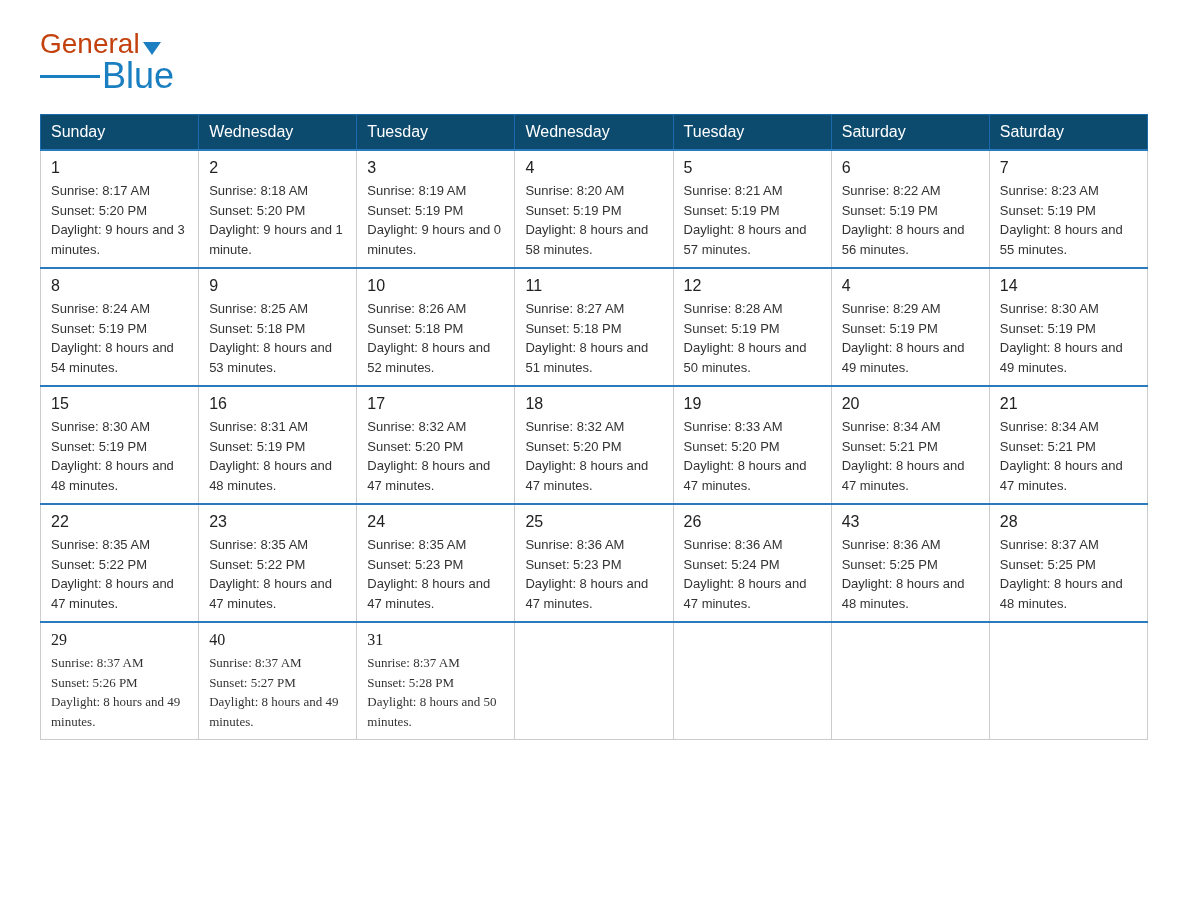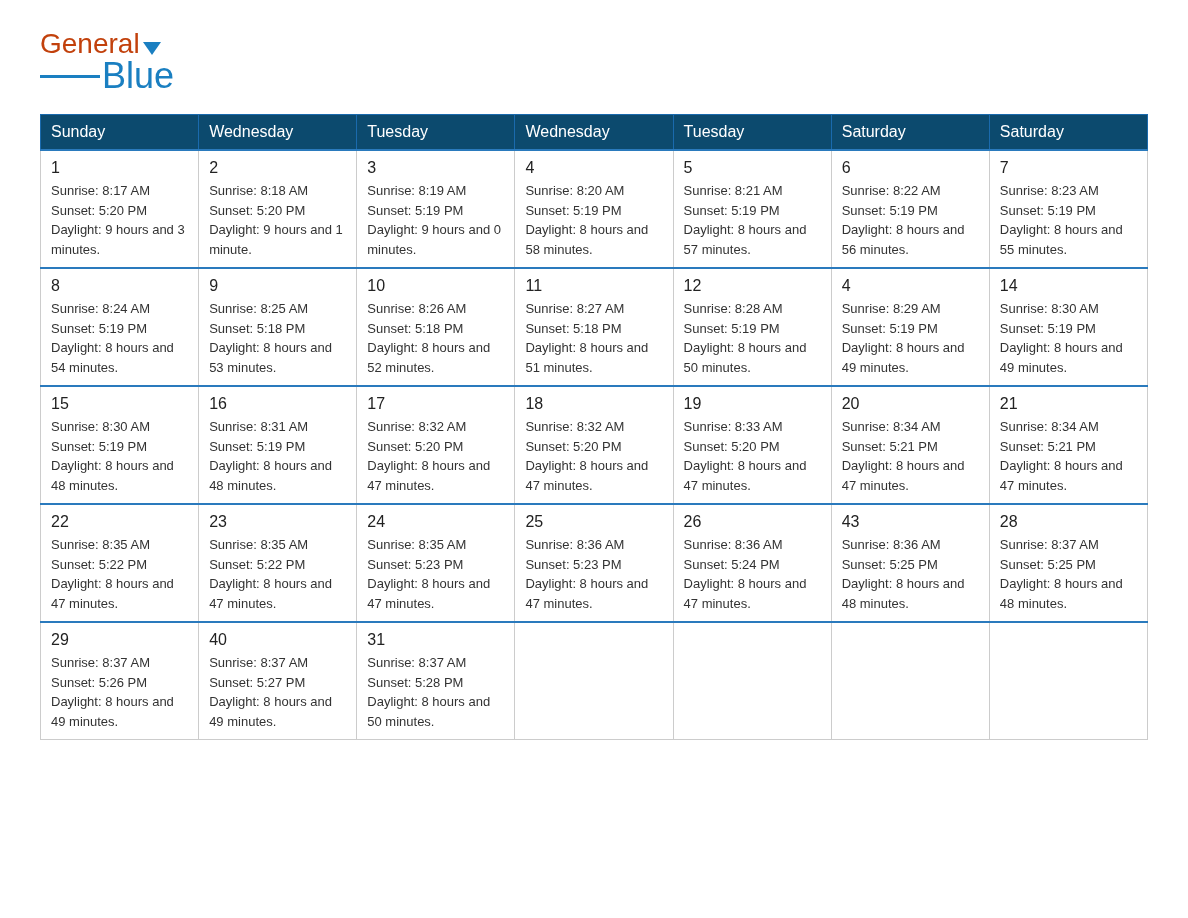--- a/index.html
+++ b/index.html
@@ -82,20 +82,21 @@
       line-height: 1.5;
       color: #333;
     }
     .empty-cell {
       border-top: 2px solid #2a7abd;
       background: #fff;
     }
     tbody tr:last-child td {
       height: auto;
       min-height: 100px;
+      font-family: Liberation Serif, serif;
     }
   </style>
 </head>
 <body>
 
 <div class="header">
   <div class="logo">
     <div style="display:flex;align-items:center;">
       <span class="logo-general">General</span>
       <span style="display:inline-block;width:0;height:0;border-left:9px solid transparent;border-right:9px solid transparent;border-top:13px solid #1a7fc1;margin-left:3px;position:relative;top:4px;"></span>

